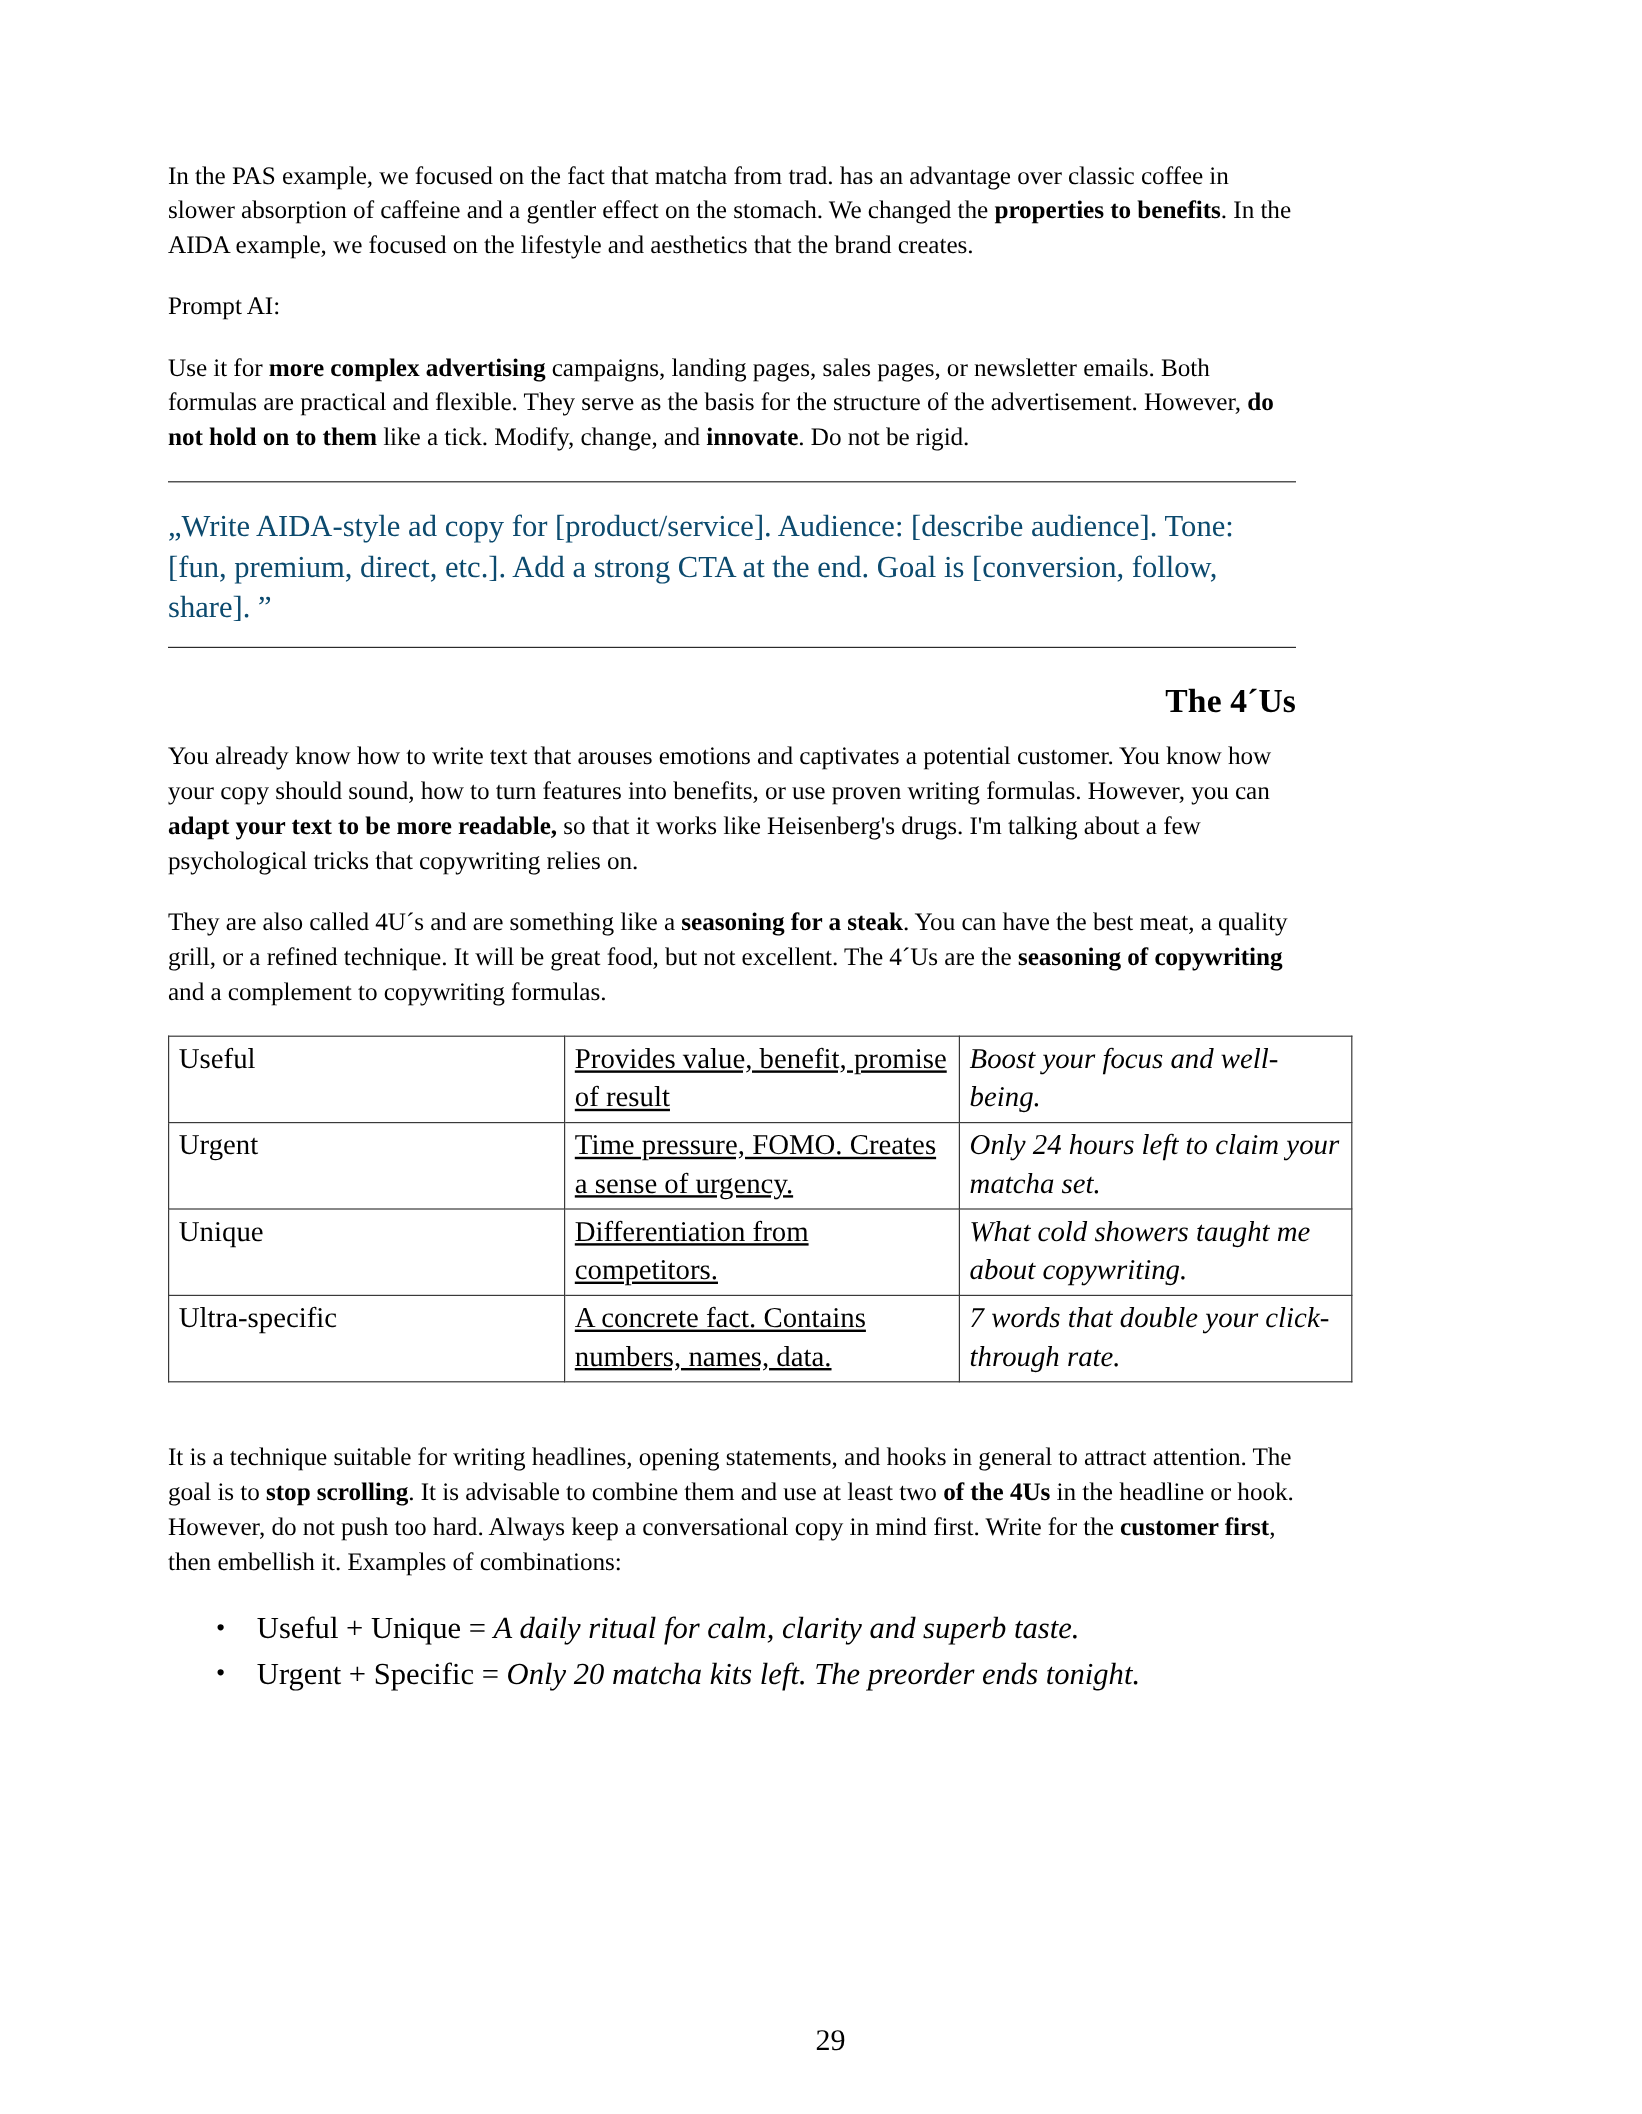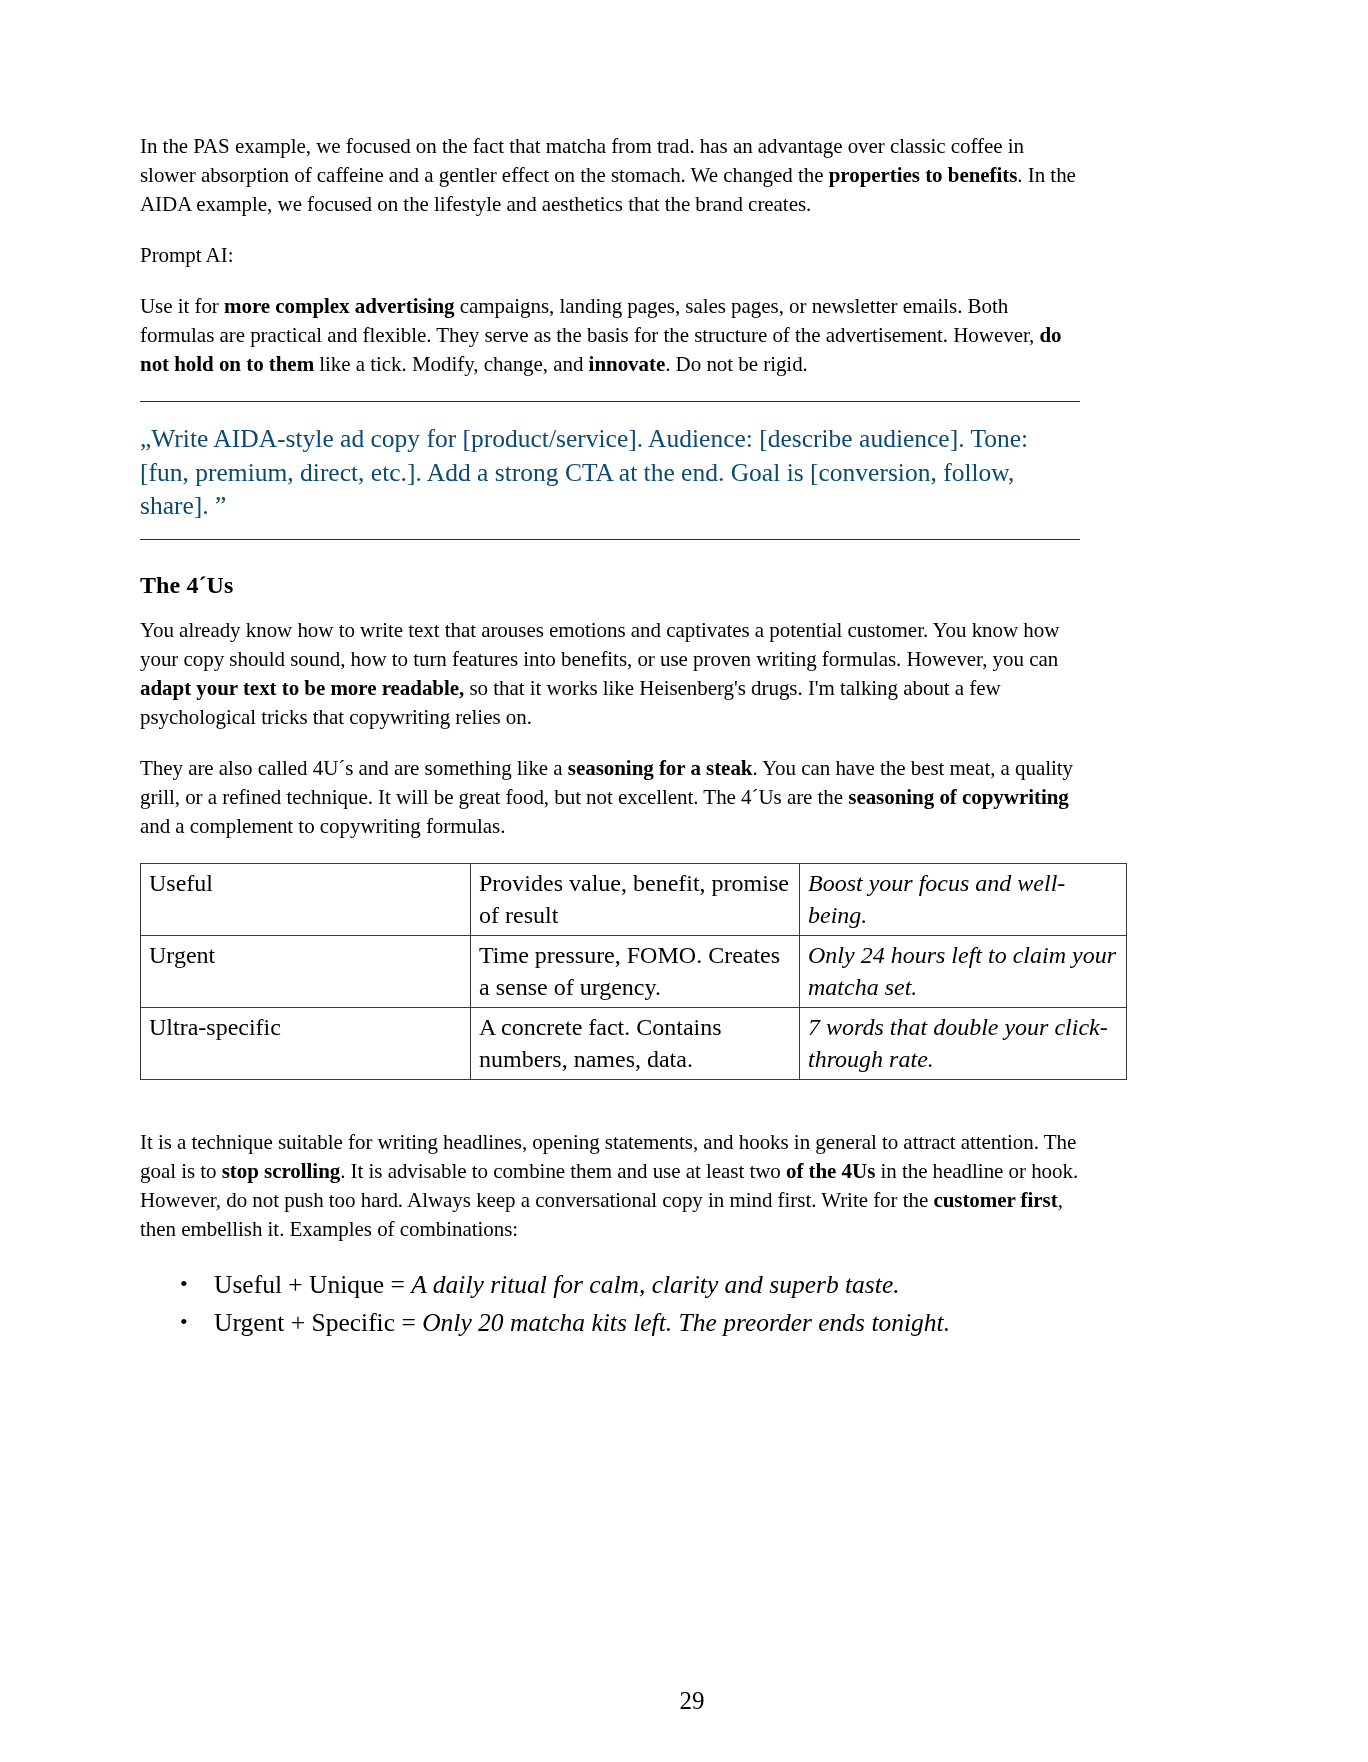--- a/index.html
+++ b/index.html
@@ -45,42 +45,43 @@
   }
   .prompt-text {
     color: #0c4a6e;
     font-size: 25.5px;
     line-height: 33.5px;
     padding: 20px 0 16px 0;
     margin: 0;
   }
 
   h2.section-title {
-    font-size: 24px;
+    font-size: 28px;
     line-height: 34px;
     font-weight: bold;
     margin: 28px 0 14px 0;
     letter-spacing: 0.1px;
+    text-align: right;
   }
 
   table.fourus {
     border-collapse: collapse;
     width: 935px;
     margin: 8px 0 14px 0;
     table-layout: fixed;
   }
   table.fourus td {
     border: 1.3px solid #3a3a3a;
     vertical-align: top;
     font-size: 24px;
     line-height: 32px;
     padding: 3px 8px 4px 8px;
   }
   table.fourus td.c1 { width: 313px; }
-  table.fourus td.c2 { width: 312px; }
+  table.fourus td.c2 { width: 312px; text-decoration: underline; }
   table.fourus td.c3 { width: 310px; font-style: italic; }
 
   ul.combos {
     margin: 14px 0 0 0;
     padding-left: 74px;
     list-style: none;
   }
   ul.combos li {
     font-size: 25.5px;
     line-height: 38px;
@@ -134,20 +135,25 @@
           <td class="c1">Useful</td>
           <td class="c2">Provides value, benefit, promise of result</td>
           <td class="c3">Boost your focus and well-being.</td>
         </tr>
         <tr>
           <td class="c1">Urgent</td>
           <td class="c2">Time pressure, FOMO. Creates a sense of urgency.</td>
           <td class="c3">Only 24 hours left to claim your matcha set.</td>
         </tr>
         <tr>
+          <td class="c1">Unique</td>
+          <td class="c2">Differentiation from competitors.</td>
+          <td class="c3">What cold showers taught me about copywriting.</td>
+        </tr>
+        <tr>
           <td class="c1">Ultra-specific</td>
           <td class="c2">A concrete fact. Contains numbers, names, data.</td>
           <td class="c3">7 words that double your click-through rate.</td>
         </tr>
       </tbody>
     </table>
 
     <div class="spacer-after-table"></div>
 
     <p class="body-par"><span>It is a technique suitable for writing headlines, opening statements, and hooks in general to attract attention. The goal is to </span><b>stop scrolling</b><span>. It is advisable to combine them and use at least two </span><b>of the 4Us</b><span> in the headline or hook. However, do not push too hard. Always keep a conversational copy in mind first. Write for the </span><b>customer first</b><span>, then embellish it. Examples of combinations:</span></p>

